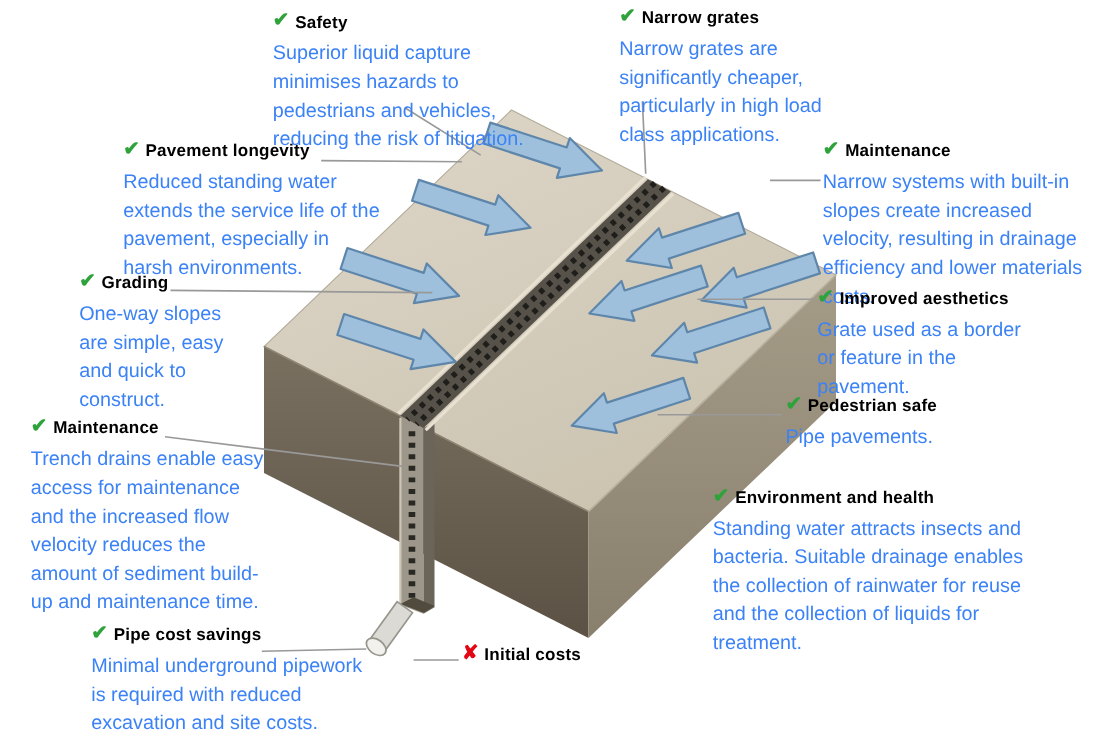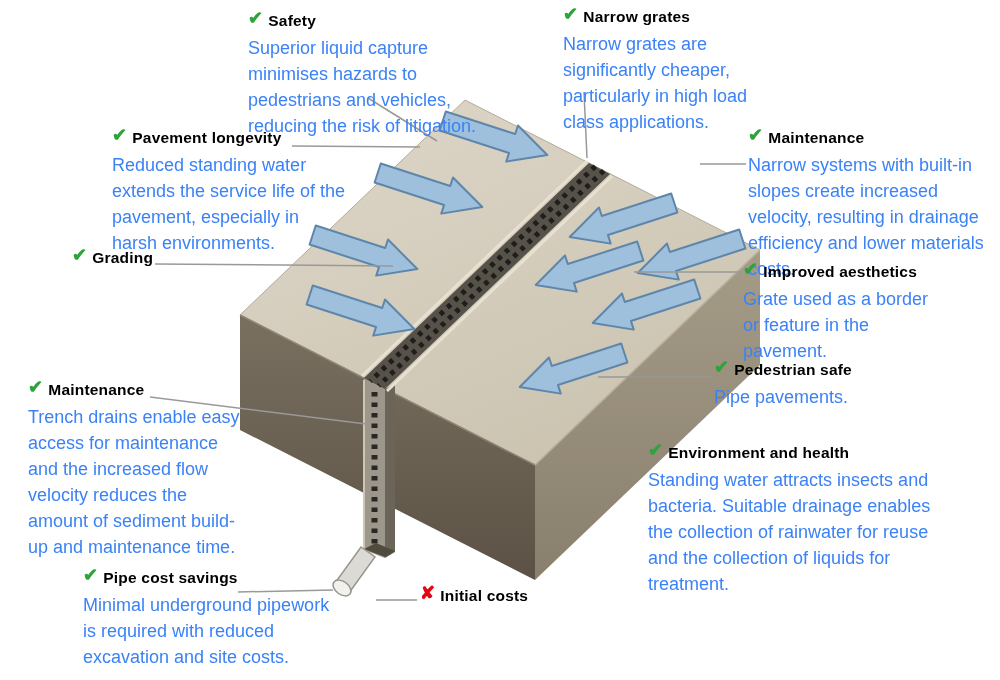--- a/index.html
+++ b/index.html
@@ -172,20 +172,21 @@
       <span>Maintenance</span>
     </div>
     <div class="co-desc">Narrow systems with built-in slopes create increased velocity, resulting in drainage efficiency and lower materials costs.</div>
   </div>
 
   <div class="callout co-grading">
     <div class="co-title">
       <span class="icon icon-check">✔</span>
       <span>Grading</span>
     </div>
+    <div class="co-desc">One-way slopes are simple, easy and quick to construct.</div>
   </div>
 
   <div class="callout co-improved-aesthetics">
     <div class="co-title">
       <span class="icon icon-check">✔</span>
       <span>Improved aesthetics</span>
     </div>
     <div class="co-desc">Grate used as a border or feature in the pavement.</div>
   </div>
 

